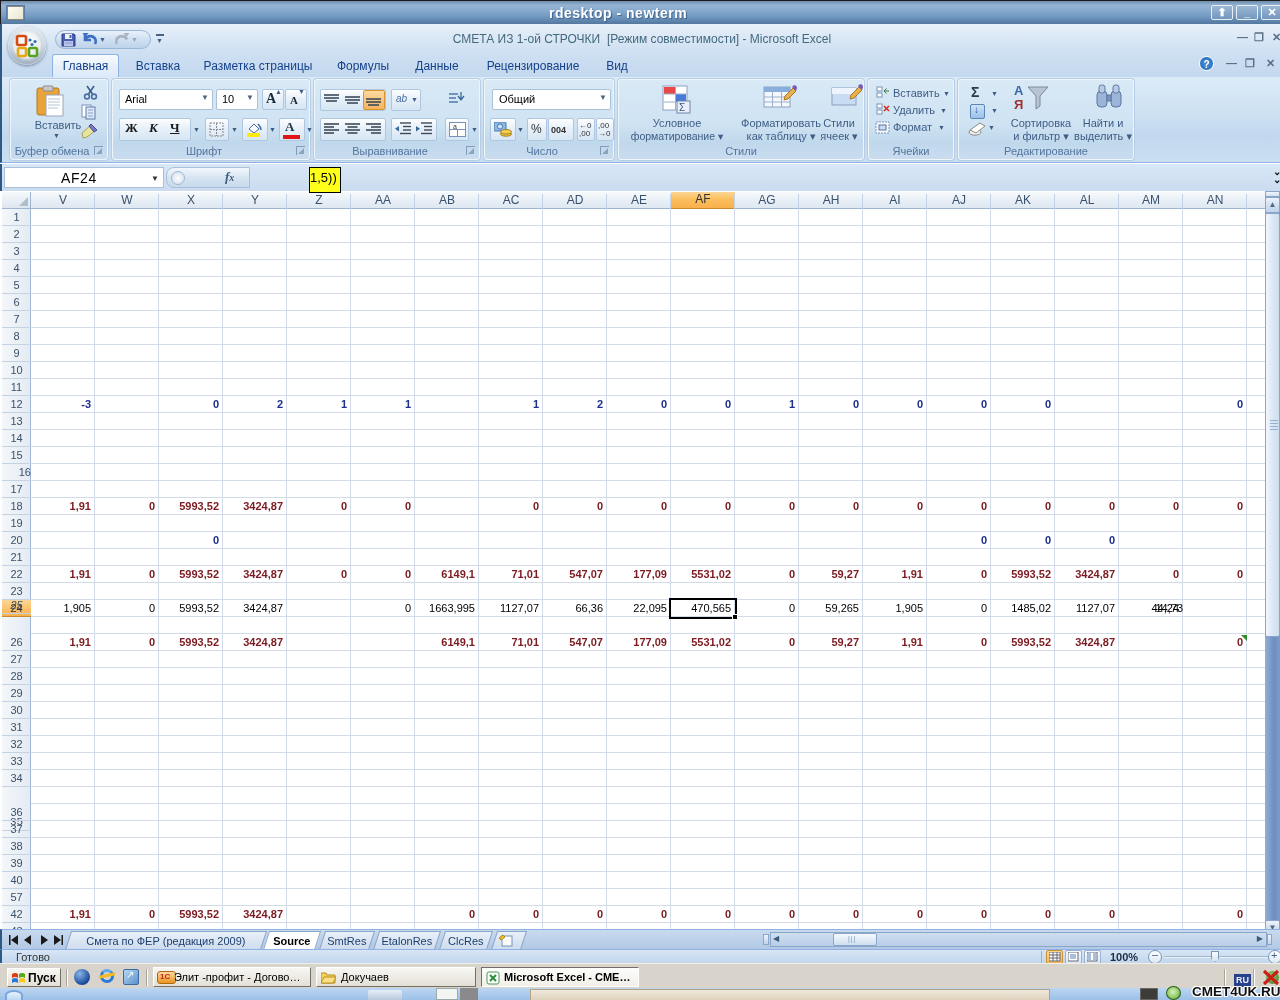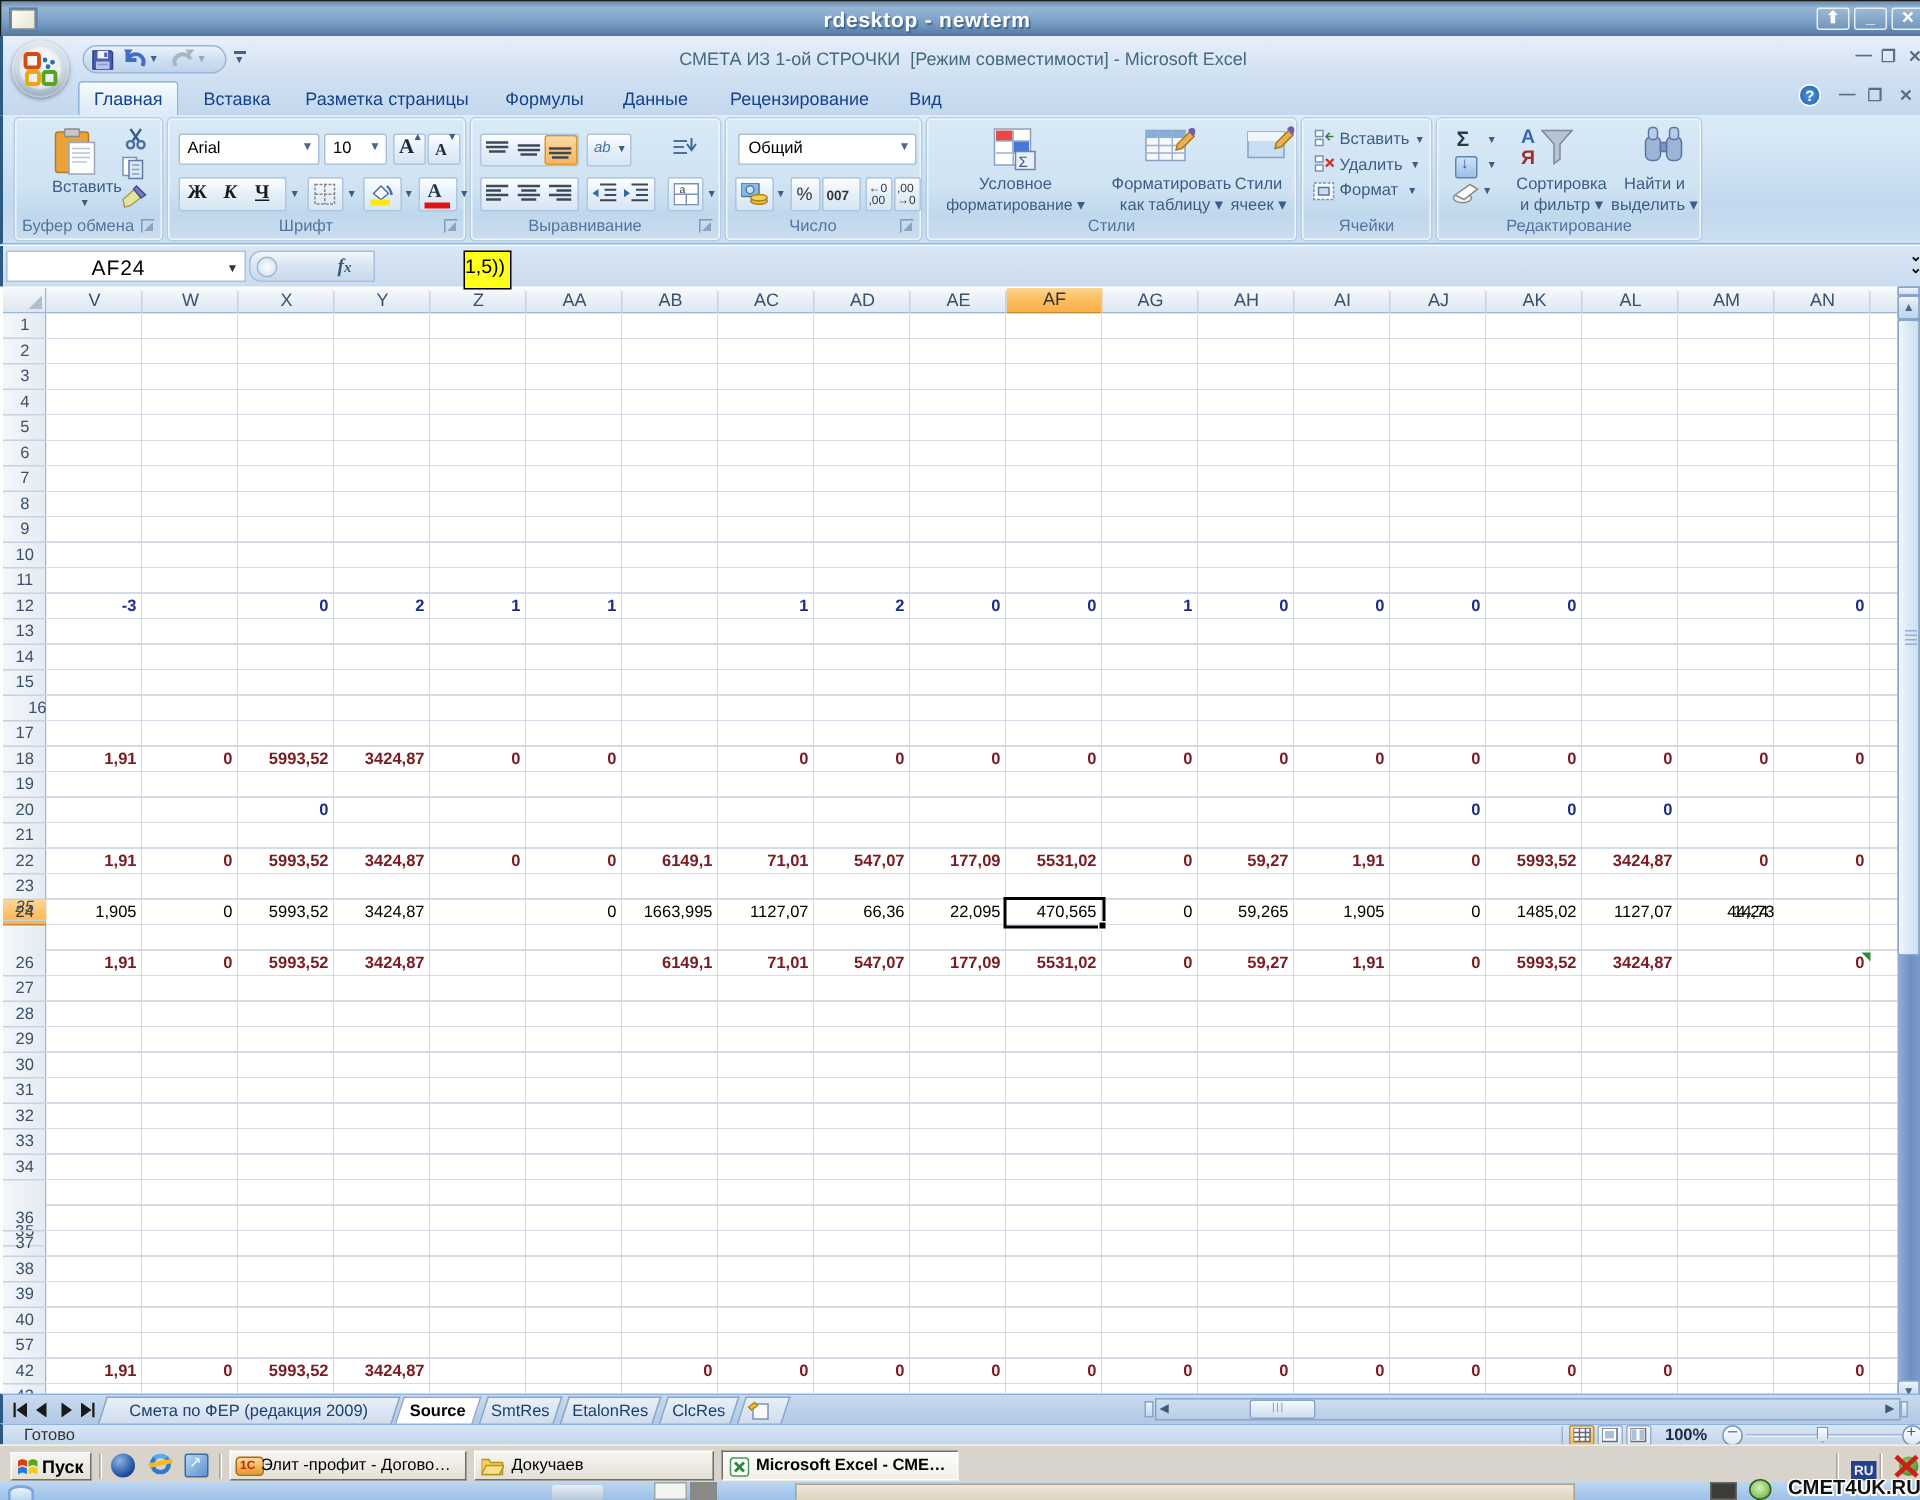--- a/index.html
+++ b/index.html
@@ -371,21 +371,21 @@
           <circle cx="6" cy="4.5" r="2.6" fill="#d0e4f8" stroke="#4a7ab0"></circle>
           <ellipse cx="12" cy="12" rx="5.5" ry="2.2" fill="#f0c040" stroke="#a8821a"></ellipse>
           <ellipse cx="12" cy="9.8" rx="5.5" ry="2.2" fill="#f8d056" stroke="#a8821a"></ellipse>
         </svg>
       </div>
       <div class="abs" style="left:32px;top:46px;font-size:7px;color:#3e5d85;">▼</div>
       <div class="rbtnbox" style="left:42px;top:38px;width:20px;height:23px;">
           <span style="position:absolute;left:3px;top:3px;font-size:12px;color:#333;">%</span>
         </div>
       <div class="rbtnbox" style="left:63px;top:38px;width:26px;height:23px;">
-          <span style="position:absolute;left:2px;top:6px;font-size:9px;font-weight:bold;color:#333;">007</span>
+          <span style="position:absolute;left:2px;top:6px;font-size:9px;font-weight:bold;color:#333;">004</span>
         </div>
       <div class="rbtnbox" style="left:92px;top:38px;width:18px;height:23px;">
           <span style="position:absolute;left:1px;top:2px;font-size:8px;color:#333;">←0</span>
           <span style="position:absolute;left:1px;top:10px;font-size:8px;color:#333;">,00</span>
         </div>
       <div class="rbtnbox" style="left:111px;top:38px;width:18px;height:23px;">
           <span style="position:absolute;left:1px;top:2px;font-size:8px;color:#333;">,00</span>
           <span style="position:absolute;left:1px;top:10px;font-size:8px;color:#333;">→0</span>
         </div>
     </div>

